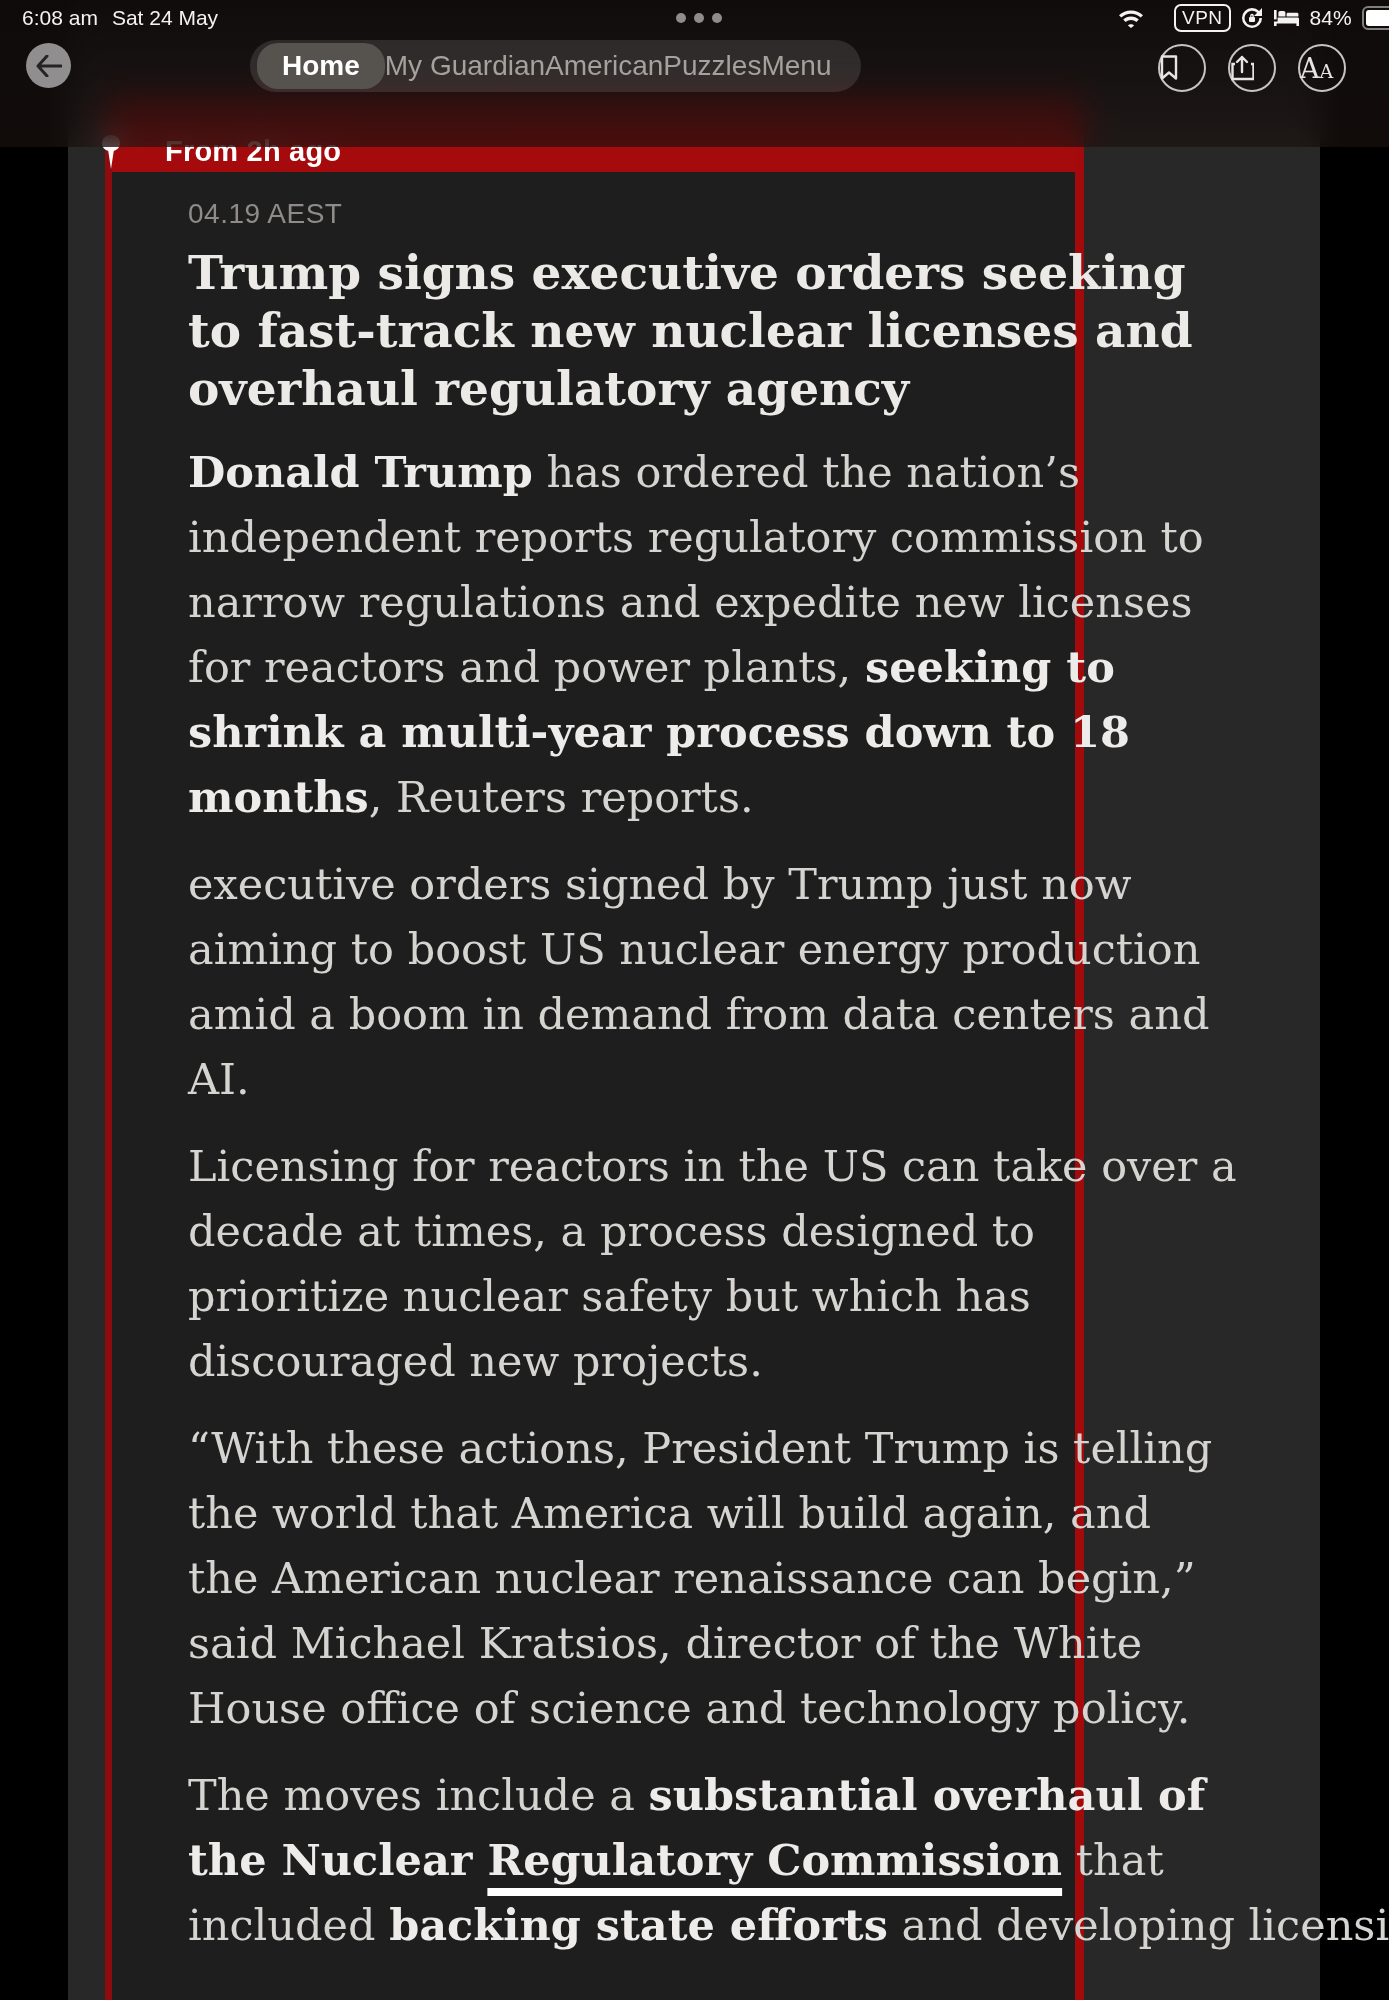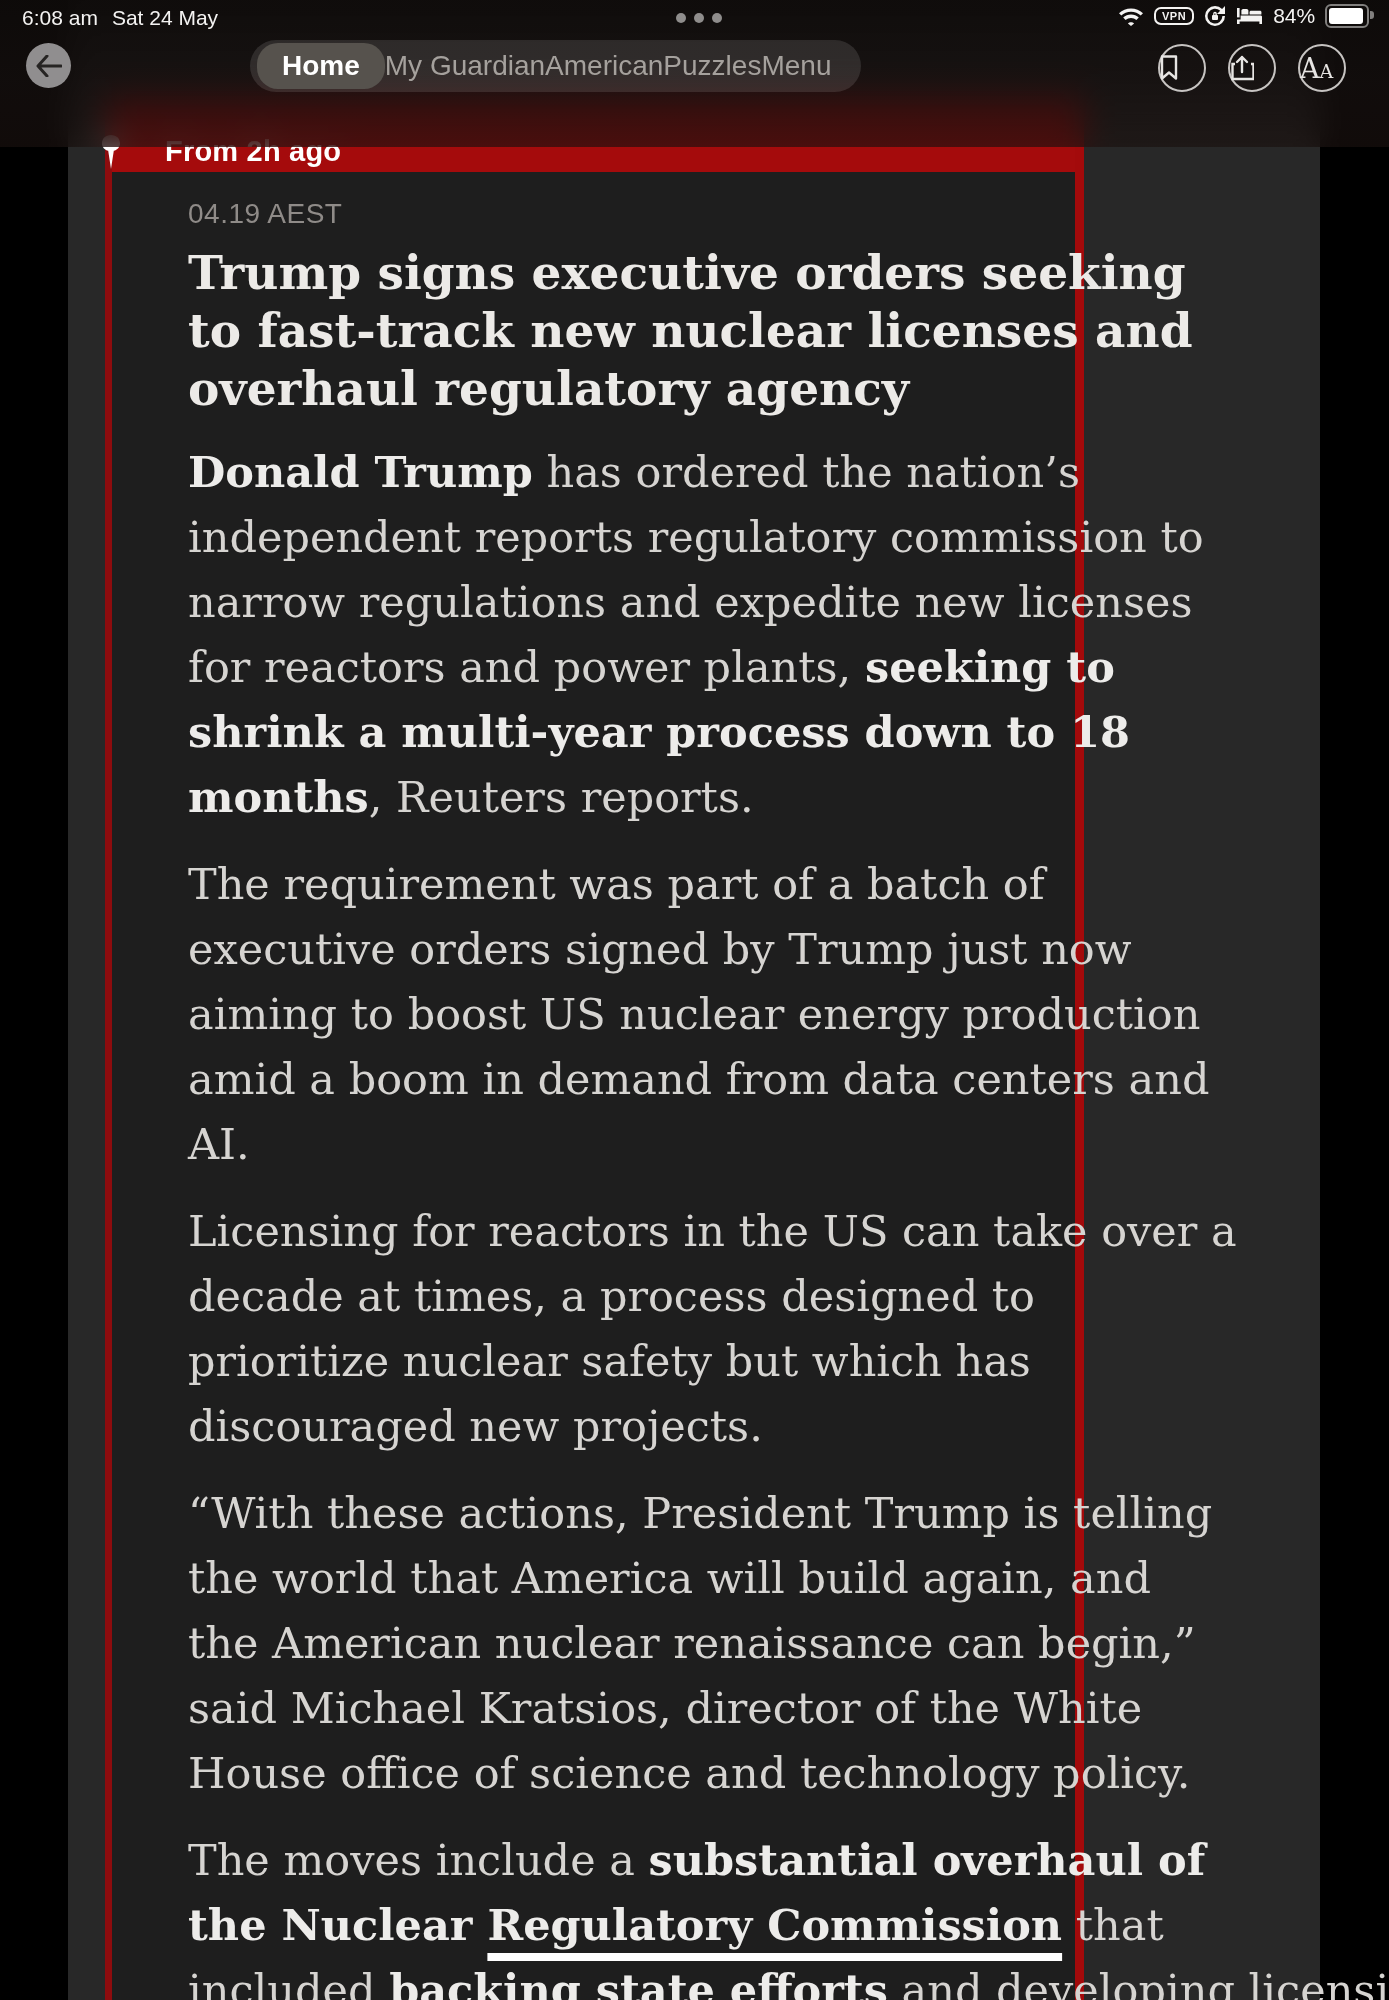--- a/index.html
+++ b/index.html
@@ -33,21 +33,21 @@
           background:linear-gradient(180deg,rgba(14,11,10,0.95) 0%,rgba(20,15,14,0.84) 55%,rgba(26,17,15,0.66) 100%);
           backdrop-filter:blur(16px);}
 
   
   .status-left{position:absolute;top:6px;left:22px;color:#f4f3f2;font-size:21px;}
   .status-left .t{font-weight:400;margin-top:38px;}
   .status-left .d{font-weight:400;margin-left:14px;}
   .dots{position:absolute;top:13px;left:676px;display:flex;gap:8px;}
   .dots i{width:10px;height:10px;border-radius:50%;background:#8f8d8c;}
   .status-right{position:absolute;top:4px;left:1118px;display:flex;align-items:center;gap:10px;color:#f4f3f2;}
-  .vpn{border:2px solid #f4f3f2;border-radius:7px;padding:1px 6px;font-size:11px;font-weight:700;letter-spacing:.5px;}
+  .vpn{border:2px solid #f4f3f2;border-radius:7px;padding:1px 6px;font-size:19px;font-weight:400;letter-spacing:.5px;margin-left:20px;}
   .pct{font-size:21px;font-weight:500;}
   .batt{position:relative;width:40px;height:20px;border:2px solid rgba(244,243,242,.5);border-radius:6px;}
   .batt .fill{position:absolute;left:2px;top:2px;bottom:2px;width:84%;background:#fff;border-radius:3px;}
   .batt .tip{position:absolute;right:-7px;top:5px;width:4px;height:8px;background:rgba(244,243,242,.5);border-radius:0 3px 3px 0;}
 
   
   .back-btn{position:absolute;top:43px;left:26px;width:45px;height:45px;border-radius:50%;
             background:#908e8f;display:flex;align-items:center;justify-content:center;}
   .nav-tabs{position:absolute;top:40px;left:250px;height:52px;border-radius:26px;
             background:rgba(255,255,255,0.115);display:flex;align-items:center;padding:0 30px 0 7px;}
@@ -87,21 +87,20 @@
       <div class="article-body">
           <p class="para">
             <span class="bline"><span class="bold">Donald Trump</span><span> has ordered the nation’s</span></span>
             <span class="bline"><span>independent reports regulatory commission to</span></span>
             <span class="bline"><span>narrow regulations and expedite new licenses</span></span>
             <span class="bline"><span>for reactors and power plants, </span><span class="bold">seeking to</span></span>
             <span class="bline"><span class="bold">shrink a multi-year process down to 18</span></span>
             <span class="bline"><span class="bold">months</span><span>, Reuters reports.</span></span>
           </p>
           <p class="para">
-            <span class="bline"><span>The requirement was part of a batch of</span></span>
             <span class="bline"><span>executive orders signed by Trump just now</span></span>
             <span class="bline"><span>aiming to boost US nuclear energy production</span></span>
             <span class="bline"><span>amid a boom in demand from data centers and</span></span>
             <span class="bline"><span>AI.</span></span>
           </p>
           <p class="para">
             <span class="bline"><span>Licensing for reactors in the US can take over a</span></span>
             <span class="bline"><span>decade at times, a process designed to</span></span>
             <span class="bline"><span>prioritize nuclear safety but which has</span></span>
             <span class="bline"><span>discouraged new projects.</span></span>

